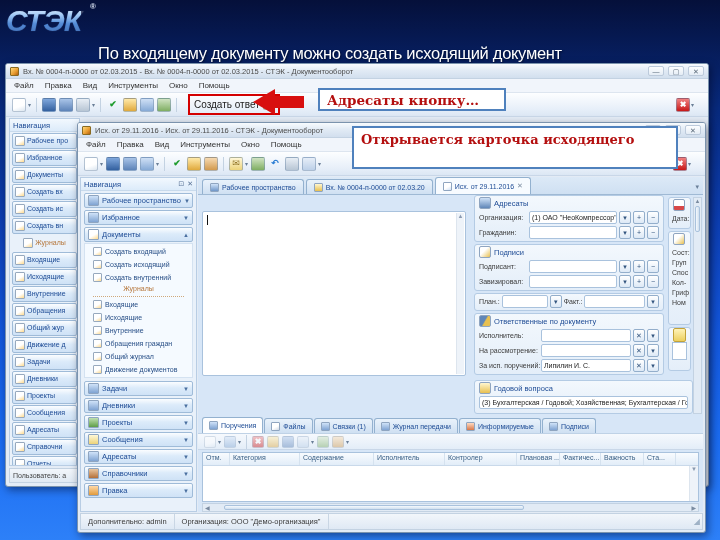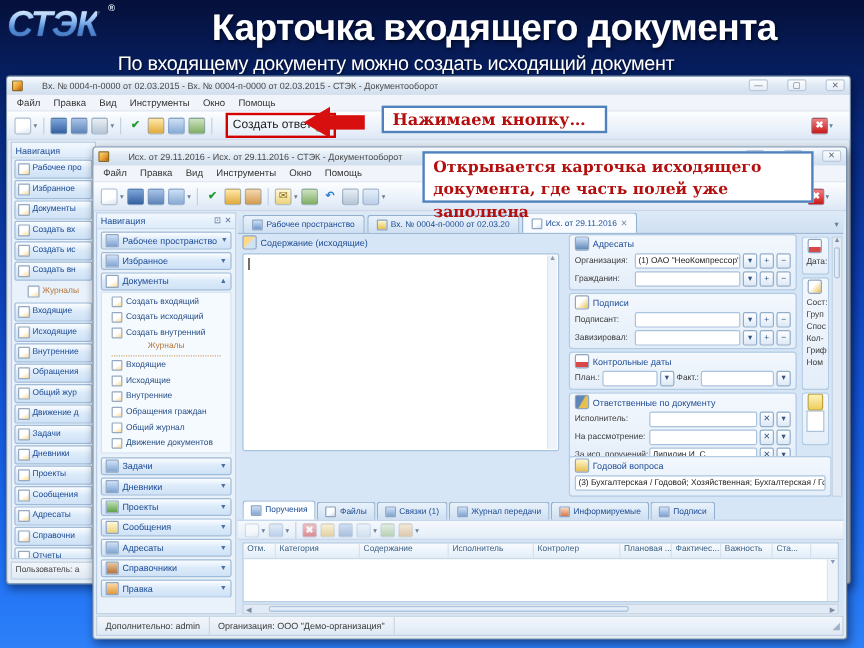--- a/index.html
+++ b/index.html
@@ -16,21 +16,21 @@
     text-shadow:0 0 1px rgba(255,255,255,.25); }
   .logo-reg { position:absolute; top:-2px; left:84px; color:#dfe9f8; font-size:8px; font-weight:700; }
   .slide-title { position:absolute; left:108px; right:4px; top:5px; text-align:center;
     color:#fff; font-size:31px; font-weight:700; letter-spacing:-0.5px; text-shadow:1px 2px 3px rgba(0,0,0,.55); }
   .slide-subtitle { position:absolute; left:0; right:60px; top:44px; text-align:center;
     color:#fff; font-size:16.5px; letter-spacing:-0.3px; text-shadow:1px 1px 2px rgba(0,0,0,.5); }
 
   
   .win { position:absolute; background:#e3ebf5; border:1px solid #7b93ad; border-radius:3px;
     box-shadow:2px 3px 8px rgba(0,0,20,.45); font-size:8px; color:#333; }
-  .tbar { height:15px; display:flex; align-items:center; gap:16px; padding:0 4px;
+  .tbar { height:15px; display:flex; align-items:center; gap:4px; padding:0 4px;
     background:linear-gradient(180deg,#f8fbfe,#e2ebf5 45%,#d2dfee); border-bottom:1px solid #c3d2e2;
     border-radius:2px 2px 0 0; }
   .tbar .ttext { font-size:7.5px; color:#4a4a4a; white-space:nowrap; overflow:hidden; flex:1; }
   .wicon { width:9px; height:9px; border-radius:1px; background:linear-gradient(135deg,#ffd97a,#e89b2e 60%,#b05f10); border:1px solid #8a6a20; }
   .wbtn { width:16px; height:10px; text-align:center; line-height:9px; font-size:7px; color:#5a6a7a;
     border:1px solid #bccadb; border-radius:2px; background:linear-gradient(#fdfeff,#e4ecf5); }
   .mbar { height:14px; display:flex; align-items:center; gap:11px; padding:0 8px;
     background:#f1f5fb; border-bottom:1px solid #dde5ef; font-size:8px; color:#333; }
   .mitem { white-space:nowrap; }
   .tool { height:24px; display:flex; align-items:center; gap:3px; padding:0 6px;
@@ -189,21 +189,20 @@
 </style>
 </head>
 <body>
 
 <div class="slide">
 
   <div class="logo">
     <span class="logo-text">СТЭК</span>
     <span class="logo-reg">®</span>
   </div>
-  <div class="slide-title">Карточка входящего документа</div>
   <div class="slide-subtitle">По входящему документу можно создать исходящий документ</div>
 
   <div class="win outer">
     <div class="tbar">
       <span class="wicon"></span>
       <span class="ttext">Вх. № 0004-п-0000 от 02.03.2015 - Вх. № 0004-п-0000 от 02.03.2015 - СТЭК - Документооборот</span>
       <span class="wbtn">—</span>
       <span class="wbtn">▢</span>
       <span class="wbtn">✕</span>
     </div>
@@ -346,21 +345,21 @@
           </div>
       </div>
       <div class="ostatus">Пользователь: a</div>
     </div>
   </div>
 
   <div class="arrow">
     <div class="arrow-head"></div>
     <div class="arrow-body"></div>
   </div>
-  <div class="callout callout1">Нажимаем кнопку…</div>
+  <div class="callout callout1">Адресаты кнопку…</div>
 
   <div class="win inner">
     <div class="tbar">
       <span class="wicon"></span>
       <span class="ttext">Исх. от 29.11.2016 - Исх. от 29.11.2016 - СТЭК - Документооборот</span>
       <span class="wbtn">—</span>
       <span class="wbtn">▢</span>
       <span class="wbtn">✕</span>
     </div>
     <div class="mbar">
@@ -534,24 +533,20 @@
           <span class="ti ti-out"></span>
           <span>Исх. от 29.11.2016</span>
           <span class="tabx">✕</span>
         </div>
         <span class="tab-ovf">▾</span>
       </div>
 
       <div class="form">
 
         <div style="position:absolute;left:0;top:0;bottom:0;width:272px">
-          <div class="ghead2">
-            <span class="gx gx-cont"></span>
-            <span>Содержание (исходящие)</span>
-          </div>
           <div class="textarea">
             <div class="caret"></div>
             <div class="ta-scroll">▲</div>
           </div>
         </div>
 
         <div style="position:absolute;left:276px;top:0;width:190px">
           <div class="gbox" style="position:relative;margin-bottom:2px">
             <div class="ghead2">
               <span class="gx gx-adr"></span>
@@ -586,24 +581,20 @@
             </div>
             <div class="frow">
               <span class="flabel" style="width:48px">Завизировал:</span>
               <span class="fld"></span>
               <span class="mb">▾</span>
               <span class="mb">+</span>
               <span class="mb">−</span>
             </div>
           </div>
           <div class="gbox" style="position:relative;margin-bottom:2px">
-            <div class="ghead2">
-              <span class="gx gx-date"></span>
-              <span>Контрольные даты</span>
-            </div>
             <div class="frow">
               <span class="flabel">План.:</span>
               <span class="fld" style="flex:0 0 46px"></span>
               <span class="mb">▾</span>
               <span class="flabel">Факт.:</span>
               <span class="fld"></span>
               <span class="mb">▾</span>
             </div>
           </div>
           <div class="gbox" style="position:relative">
@@ -746,16 +737,15 @@
 
     <div class="istatus">
       <span class="seg">Дополнительно: admin</span>
       <span class="seg">Организация: ООО "Демо-организация"</span>
       <span class="grip">◢</span>
     </div>
   </div>
 
   <div class="callout callout2">
     <div>Открывается карточка исходящего</div>
-    <div>документа, где часть полей уже заполнена</div>
   </div>
 
 </div>
 
 </body></html>

